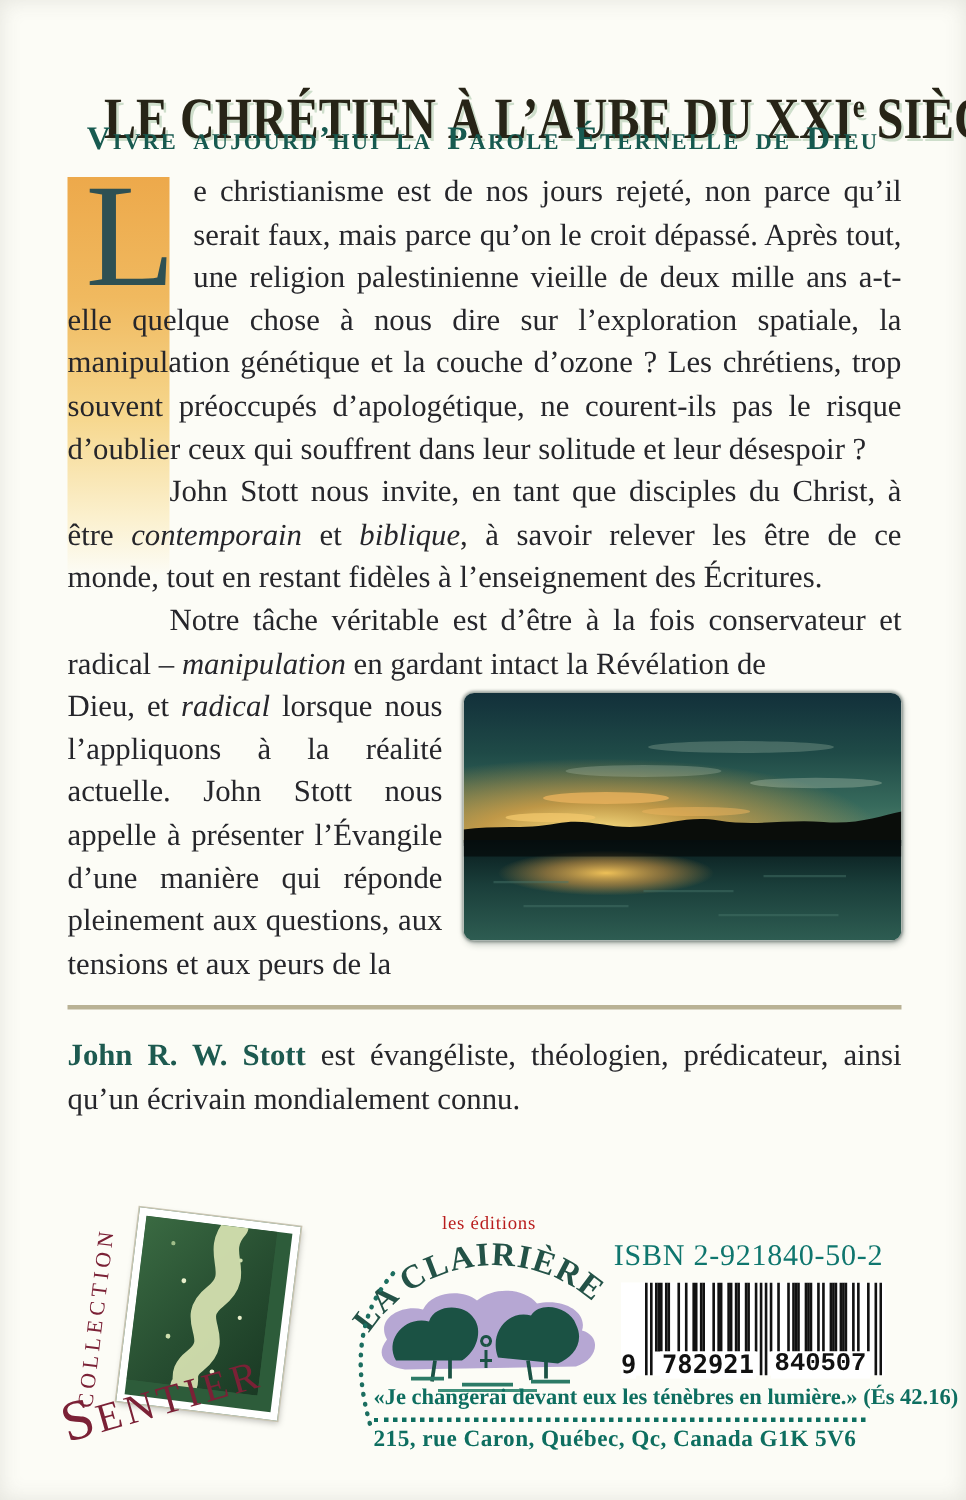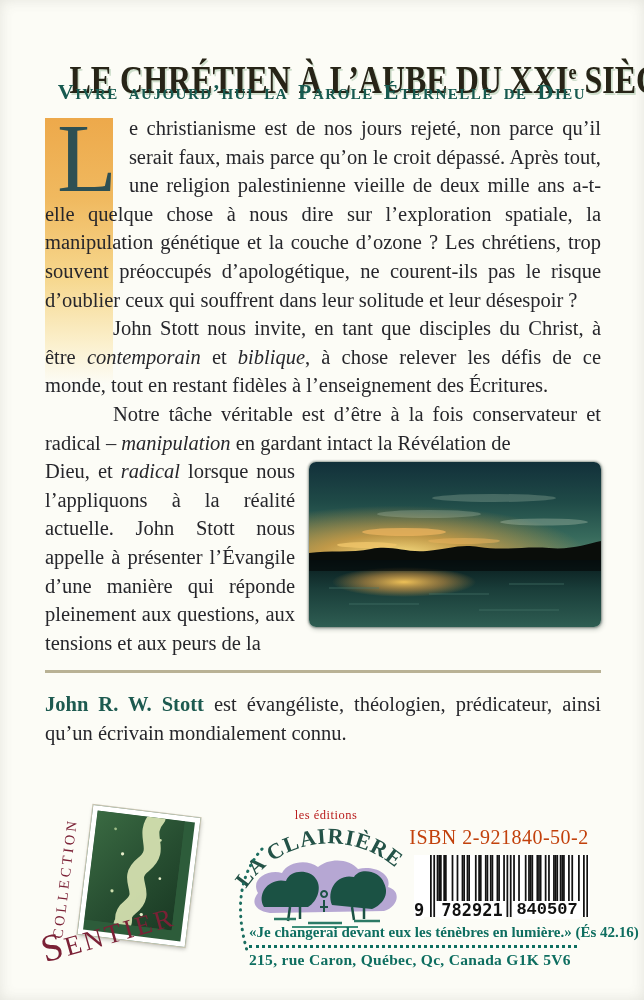--- a/index.html
+++ b/index.html
@@ -64,42 +64,42 @@
   .sentier-name .initial{font-size:38px;letter-spacing:2px;}
   .clairiere{position:absolute;left:228px;top:808px;width:196px;text-align:center;}
   .editions-label{font-size:12.5px;color:#b91c1c;letter-spacing:.5px;}
   .clairiere svg.logo{display:block;margin:0 auto;}
   .dotted-arc{position:absolute;left:232px;top:846px;}
   .pub-text{position:absolute;left:249px;top:924px;width:335px;color:#0e6e60;font-weight:bold;}
   .quote{font-size:15px;white-space:nowrap;}
   .dots-line{border:none;border-top:3px dotted #0e6e60;margin:4px 0 3px 0;width:328px;}
   .address{font-size:15.5px;letter-spacing:.3px;}
   .isbn-block{position:absolute;left:406px;top:826px;width:186px;text-align:center;}
-  .isbn-label{font-size:20px;color:#c2410c;letter-spacing:.5px;}
+  .isbn-label{font-size:20px;color:#0f766e;letter-spacing:.5px;}
   .barcode{position:relative;width:176px;height:62px;margin:6px 0 0 8px;background:#fff;}
   .barcode svg{position:absolute;left:16px;top:0;width:158px;height:62px;fill:#121212;}
   .bc-digit{position:absolute;font-family:"DejaVu Sans Mono",monospace;font-size:17px;font-weight:bold;color:#111;background:#fff;bottom:-2px;line-height:18px;}
   .bc-9{left:0;}
   .bc-g1{left:26px;width:64px;text-align:center;}
   .bc-g2{left:100px;width:66px;text-align:center;font-family:Liberation Mono, monospace;}
 </style>
 </head>
 <body>
 
 <div class="page">
 
   <h1 class="title"><span class="squeeze"><span>LE CHRÉTIEN À L’AUBE DU XXI</span><sup>e</sup><span> SIÈCLE</span></span></h1>
   <div class="subtitle">Vivre aujourd’hui la Parole Éternelle de Dieu</div>
 
   <div class="copy">
     <div class="strip"></div>
 
     <p><span class="dropcap">L</span><span>e christianisme est de nos jours rejeté, non parce qu’il serait faux, mais parce qu’on le croit dépassé. Après tout, une religion palestinienne vieille de deux mille ans a-t-elle quelque chose à nous dire sur l’exploration spatiale, la manipulation génétique et la couche d’ozone ? Les chrétiens, trop souvent préoccupés d’apologétique, ne courent-ils pas le risque d’oublier ceux qui souffrent dans leur solitude et leur désespoir ?</span></p>
 
-    <p class="indent"><span>John Stott nous invite, en tant que disciples du Christ, à être </span><i>contemporain</i><span> et </span><i>biblique</i><span>, à chose relever les défis de ce monde, tout en restant fidèles à l’enseignement des Écritures.</span></p>
+    <p class="indent"><span>John Stott nous invite, en tant que disciples du Christ, à être </span><i>contemporain</i><span> et </span><i>biblique</i><span>, à savoir relever les être de ce monde, tout en restant fidèles à l’enseignement des Écritures.</span></p>
 
     <p class="indent"><span>Notre tâche véritable est d’être à la fois conservateur et radical – </span><i>manipulation</i><span> en gardant intact la Révélation de</span></p>
 
     <p>
       <span class="photo-float">
         <svg width="292" height="165" viewBox="0 0 292 165" xmlns="http://www.w3.org/2000/svg" role="img">
           <defs>
             <linearGradient id="sky" x1="0" y1="0" x2="0" y2="1">
               <stop offset="0%" stop-color="#12303a"></stop>
                 <stop offset="40%" stop-color="#1f4a47"></stop>

